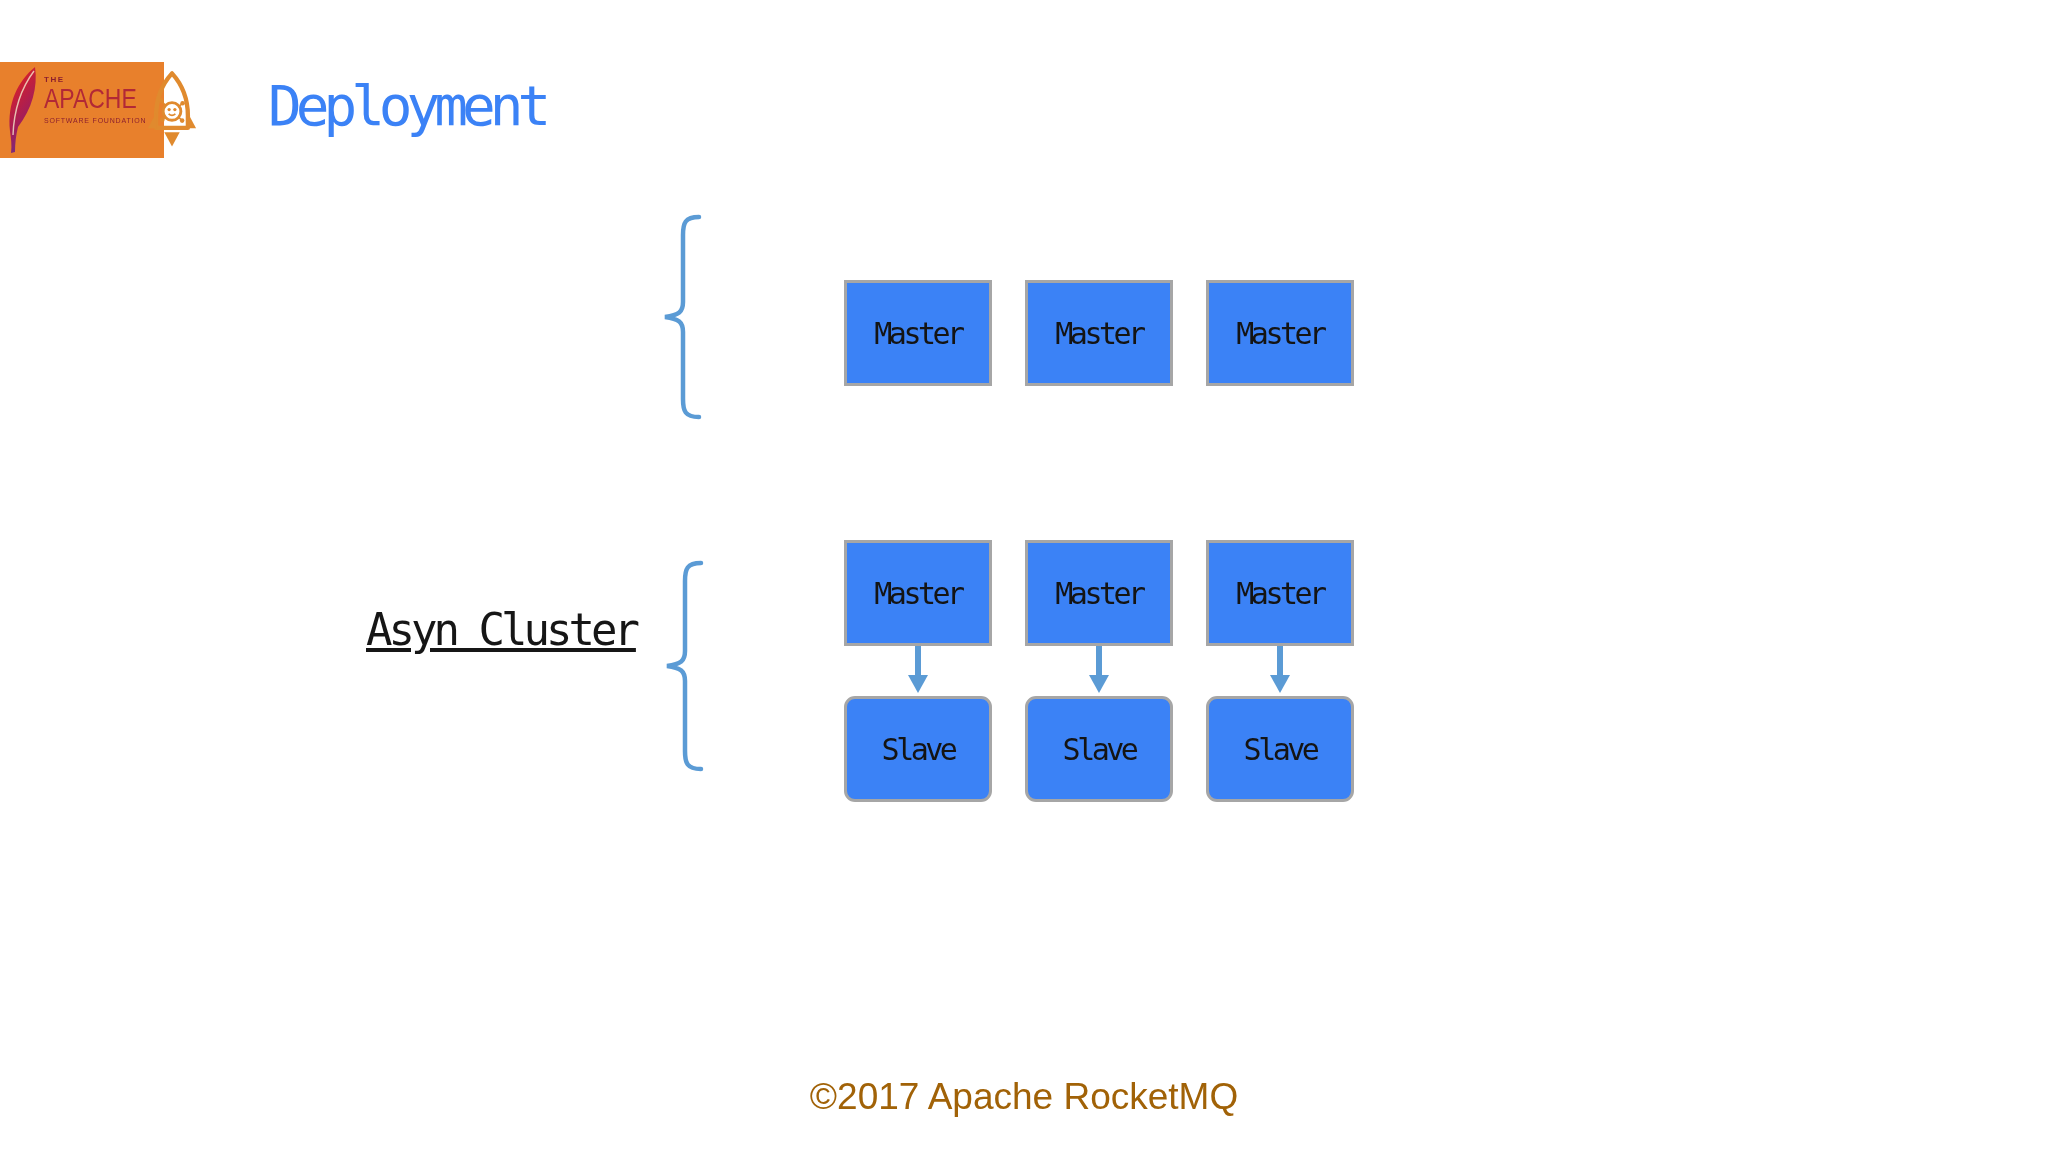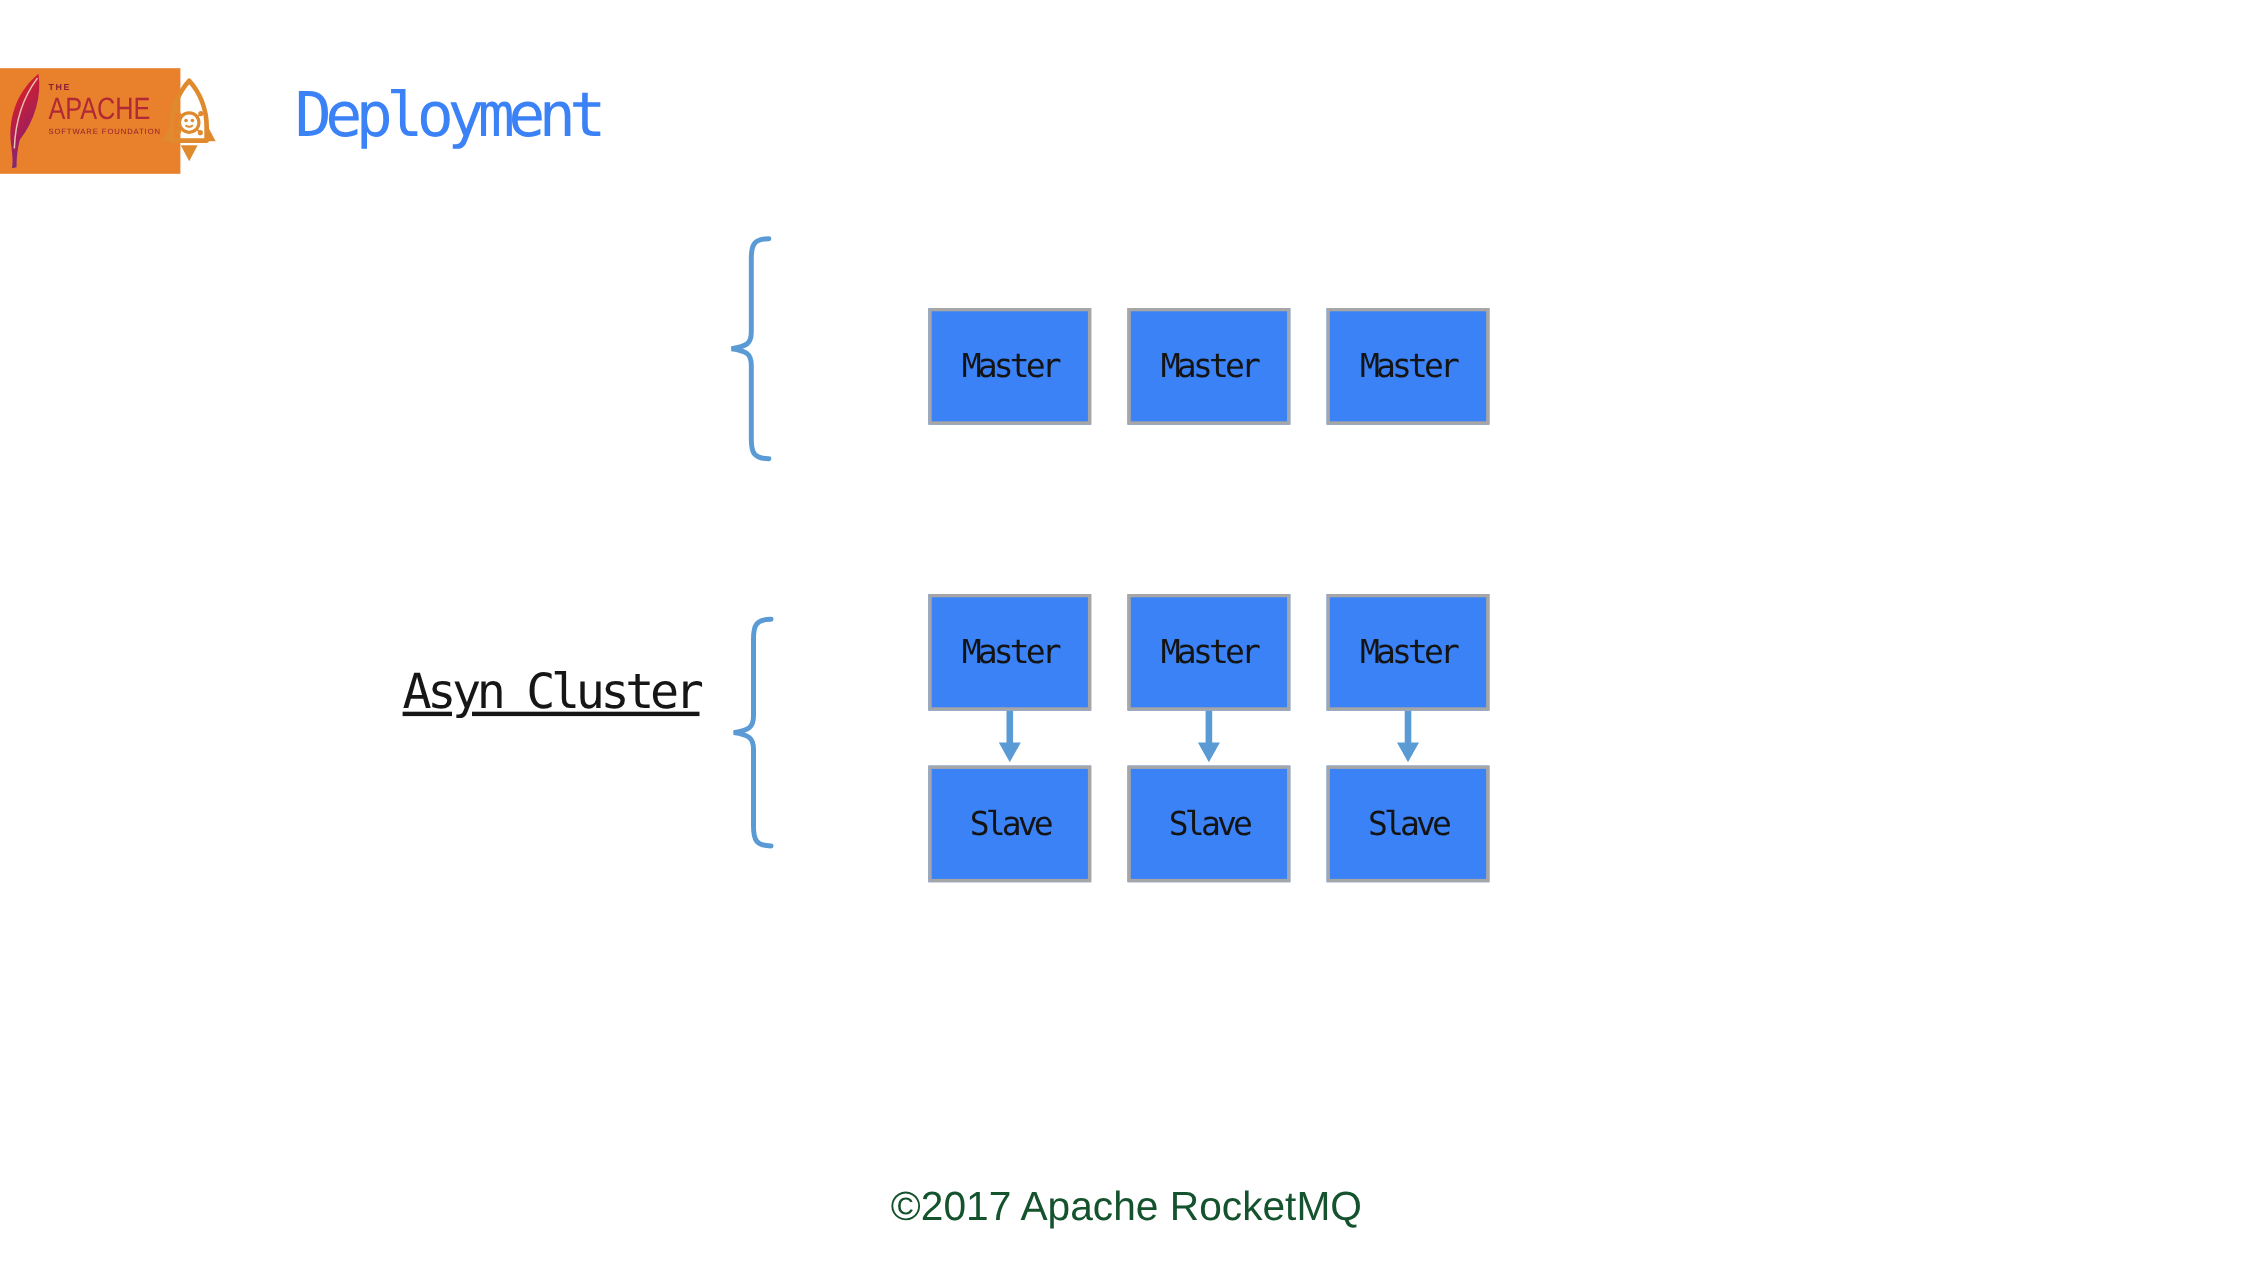--- a/index.html
+++ b/index.html
@@ -46,29 +46,29 @@
   
   .node-box {
     position:absolute; width:148px; height:106px;
     border:3px solid #a6a6a6; background:#3b82f6; box-sizing:border-box;
     display:flex; align-items:center; justify-content:center;
     font-size:30px; letter-spacing:-3.5px; color:#141414;
   }
   .col1 { left:844px; }  .col2 { left:1025px; }  .col3 { left:1206px; }
   .row-sync   { top:280px; }
   .row-master { top:540px; }
-  .row-slave  { top:696px; }
+  .row-slave  { top:696px;border-radius:11px; }
 
   .arrow-down { position:absolute; top:646px; width:26px; height:50px; }
   .arrow-c1 { left:905px; }  .arrow-c2 { left:1086px; }  .arrow-c3 { left:1267px; }
 
   
   .footer {
     position:absolute; left:0; top:1076px; width:2048px; text-align:center;
-    font-family:"Liberation Sans", sans-serif; font-size:37px; color:#14532d;
+    font-family:"Liberation Sans", sans-serif; font-size:37px; color:#a16207;
   }
 </style>
 </head>
 <body>
 
 <div id="slide">
 
   <div class="apache-logo">
     <svg class="apache-feather" viewBox="0 0 40 90">
       <defs>

